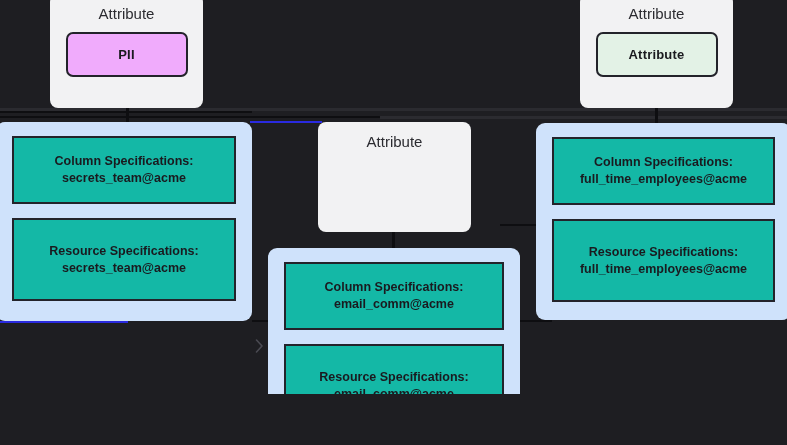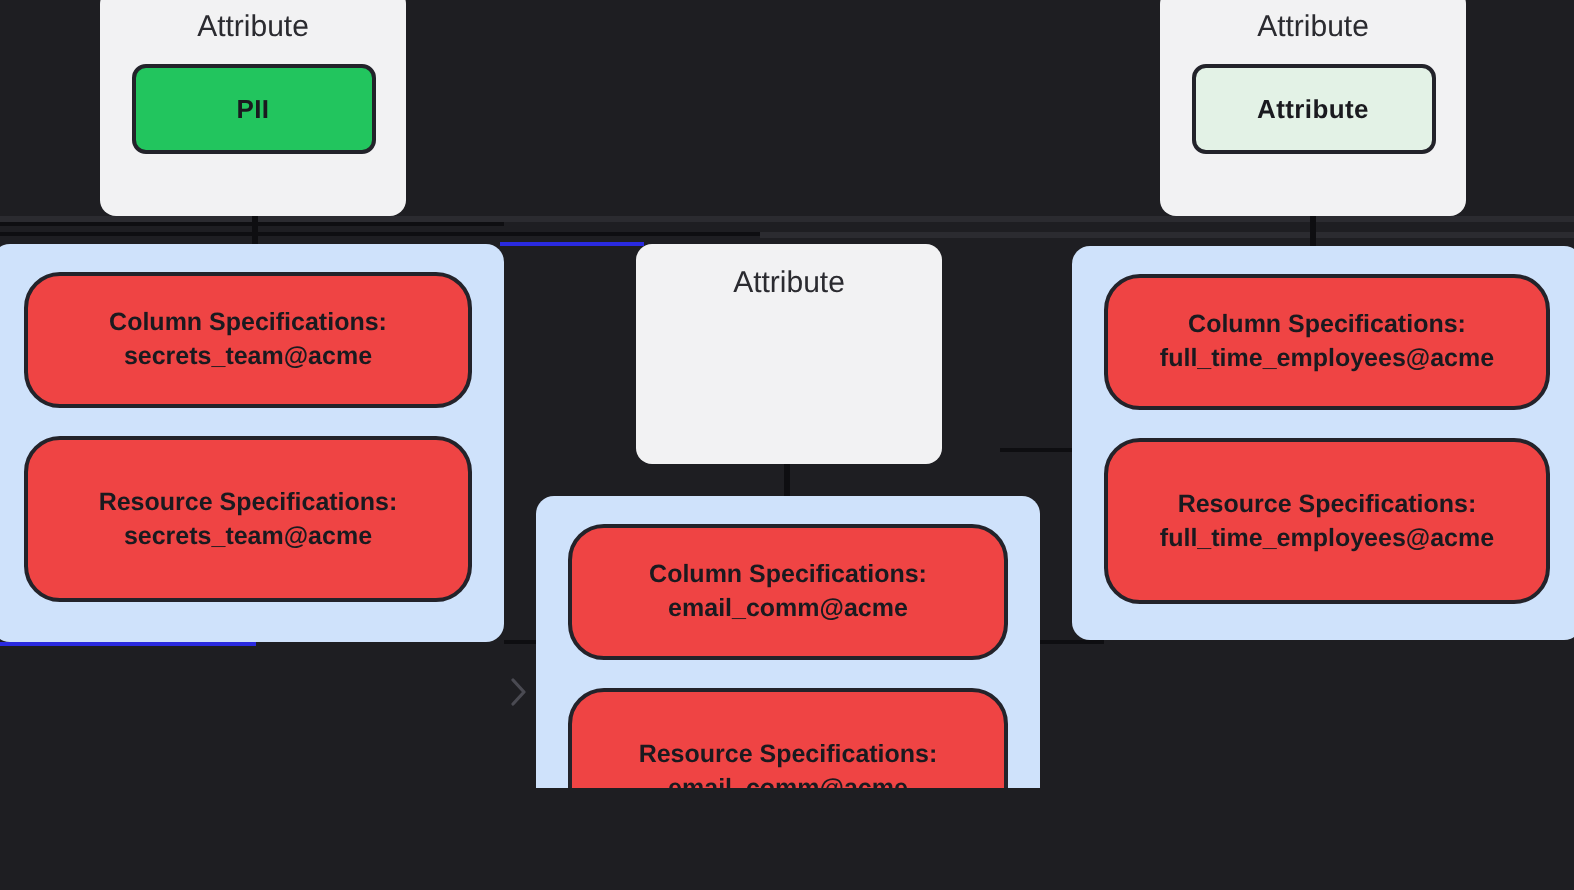--- a/index.html
+++ b/index.html
@@ -73,23 +73,23 @@
     border-radius: 9px;
     box-sizing: border-box;
     display: flex;
     flex-direction: column;
     align-items: center;
     gap: 14px;
     padding: 14px 16px;
   }
   .spec-card {
     box-sizing: border-box;
-    background: #ef4444;
+    background: #14b8a6;
     border: 2.5px solid #23232a;
-    border-radius: 18px;
+    border-radius: 0;
     display: flex;
     flex-direction: column;
     align-items: center;
     justify-content: center;
     text-align: center;
     font-size: 12.5px;
     font-weight: bold;
     color: #1a1a1f;
     line-height: 17px;
     width: 100%;
@@ -117,21 +117,21 @@
   <div class="conn" style="left:655px; top:108px; width:3px; height:15px;"></div>
   <div class="conn" style="left:392px; top:230px; width:3px; height:18px;"></div>
   <div class="conn" style="left:500px; top:224px; width:287px; height:2px;"></div>
   <div class="conn" style="left:252px; top:320px; width:300px; height:2px;"></div>
 
   <div class="accent-line" style="left:250px; top:121px; width:72px;"></div>
   <div class="accent-line" style="left:0px; top:321px; width:128px;"></div>
 
   <div class="attr-panel" style="left:50px; top:-6px; width:153px; height:114px;">
     <div class="attr-panel-title">Attribute</div>
-    <div class="attr-chip" style="width:122px; height:45px; background:#22c55e;">PII</div>
+    <div class="attr-chip" style="width:122px; height:45px; background:#f0abfc;">PII</div>
   </div>
 
   <div class="attr-panel" style="left:318px; top:122px; width:153px; height:110px;">
     <div class="attr-panel-title">Attribute</div>
   </div>
 
   <div class="attr-panel" style="left:580px; top:-6px; width:153px; height:114px;">
     <div class="attr-panel-title">Attribute</div>
     <div class="attr-chip" style="width:122px; height:45px; background:#e3f2e6;">Attribute</div>
   </div>

